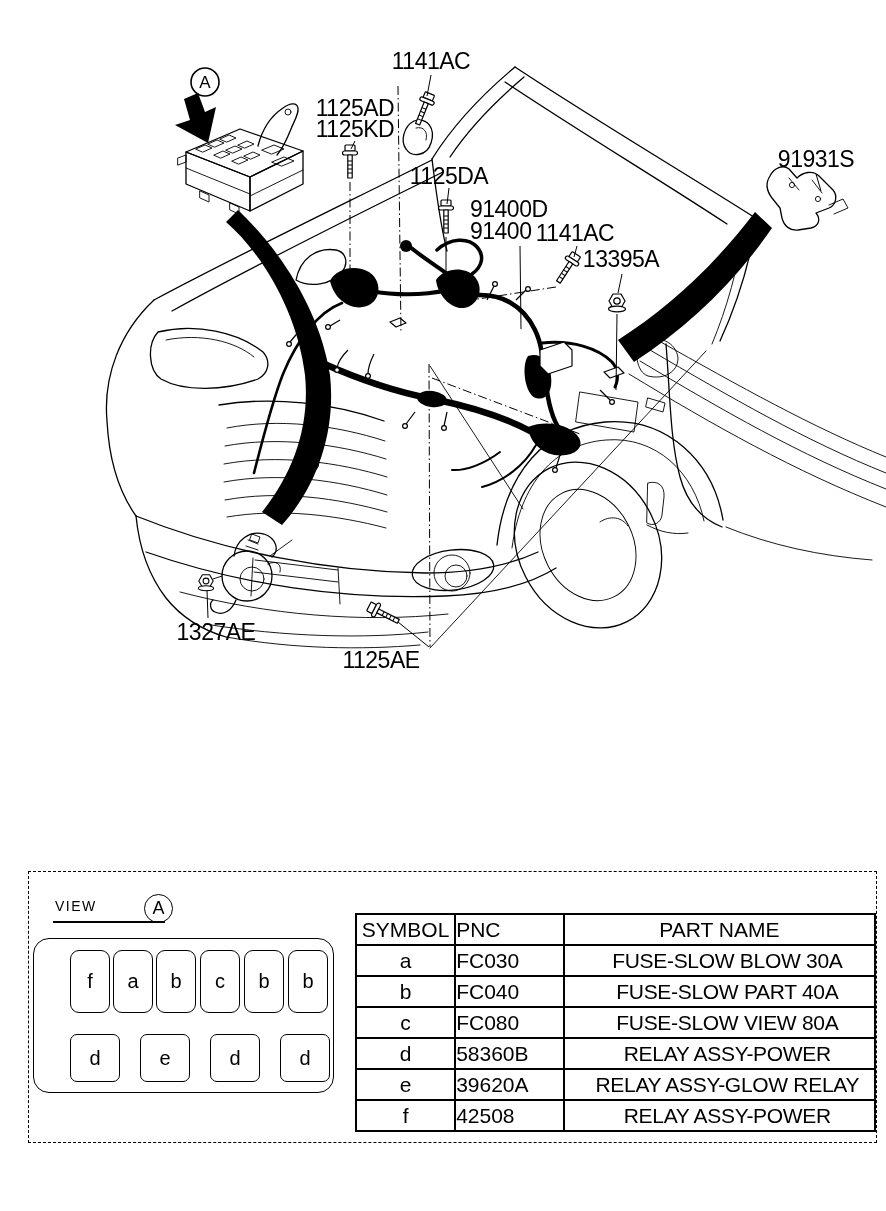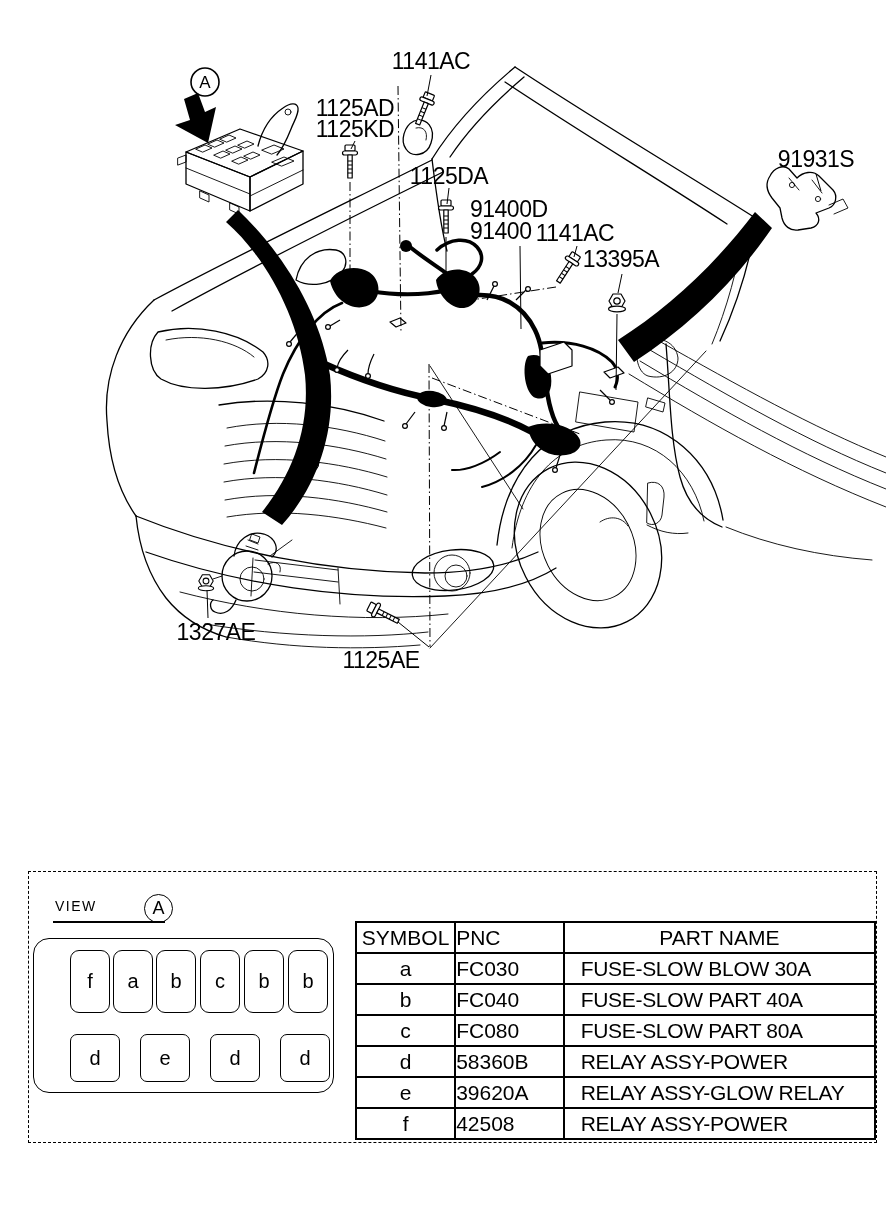--- a/index.html
+++ b/index.html
@@ -23,27 +23,27 @@
   #view-underline{position:absolute;left:24px;top:49px;width:112px;height:2px;background:#000;}
   #view-circle{position:absolute;left:115px;top:22px;width:29px;height:29px;border:1.6px solid #000;
                border-radius:50%;box-sizing:border-box;text-align:center;font-size:18px;line-height:26px;}
   #fuse-panel{position:absolute;left:4px;top:66px;width:301px;height:155px;border:1.6px solid #000;
               border-radius:16px;box-sizing:border-box;}
   .fuse-cell{position:absolute;border:1.4px solid #000;border-radius:9px;box-sizing:border-box;
              display:flex;align-items:center;justify-content:center;font-size:20px;}
   .fr1{top:11px;height:63px;width:40px;}
   .fr2{top:95px;height:48px;width:50px;border-radius:7px;}
   
-  #parts-table{position:absolute;left:326px;top:49px;border-collapse:collapse;table-layout:fixed;}
+  #parts-table{position:absolute;left:326px;top:41px;border-collapse:collapse;table-layout:fixed;}
   #parts-table td,#parts-table th{border:2px solid #000;padding:0;font-weight:normal;
        font-size:21px;height:29px;line-height:27px;overflow:hidden;white-space:nowrap;}
   #parts-table .c-sym{width:99px;text-align:center;}
   #parts-table .c-pnc{width:113px;text-align:left;}
   #parts-table .c-name{width:299px;text-align:center;margin-top:17px;}
-  #parts-table td.c-name{text-align:left;padding-left:16px;letter-spacing:-0.3px;}
+  #parts-table td.c-name{text-align:center;padding-left:16px;letter-spacing:-0.3px;}
 </style>
 </head>
 <body>
 
 <div id="page">
 
 <svg id="diagram-svg" width="886" height="800" viewBox="0 0 886 800">
   <defs>
     <g id="bolt">
       <rect x="-5" y="-8" width="10" height="6" rx="1" class="wht"></rect>
@@ -290,21 +290,21 @@
       <td class="c-name">FUSE-SLOW BLOW 30A</td>
     </tr>
     <tr>
       <td class="c-sym">b</td>
       <td class="c-pnc">FC040</td>
       <td class="c-name">FUSE-SLOW PART 40A</td>
     </tr>
     <tr>
       <td class="c-sym">c</td>
       <td class="c-pnc">FC080</td>
-      <td class="c-name">FUSE-SLOW PART 80A</td>
+      <td class="c-name">FUSE-SLOW VIEW 80A</td>
     </tr>
     <tr>
       <td class="c-sym">d</td>
       <td class="c-pnc">58360B</td>
       <td class="c-name">RELAY ASSY-POWER</td>
     </tr>
     <tr>
       <td class="c-sym">e</td>
       <td class="c-pnc">39620A</td>
       <td class="c-name">RELAY ASSY-GLOW RELAY</td>

